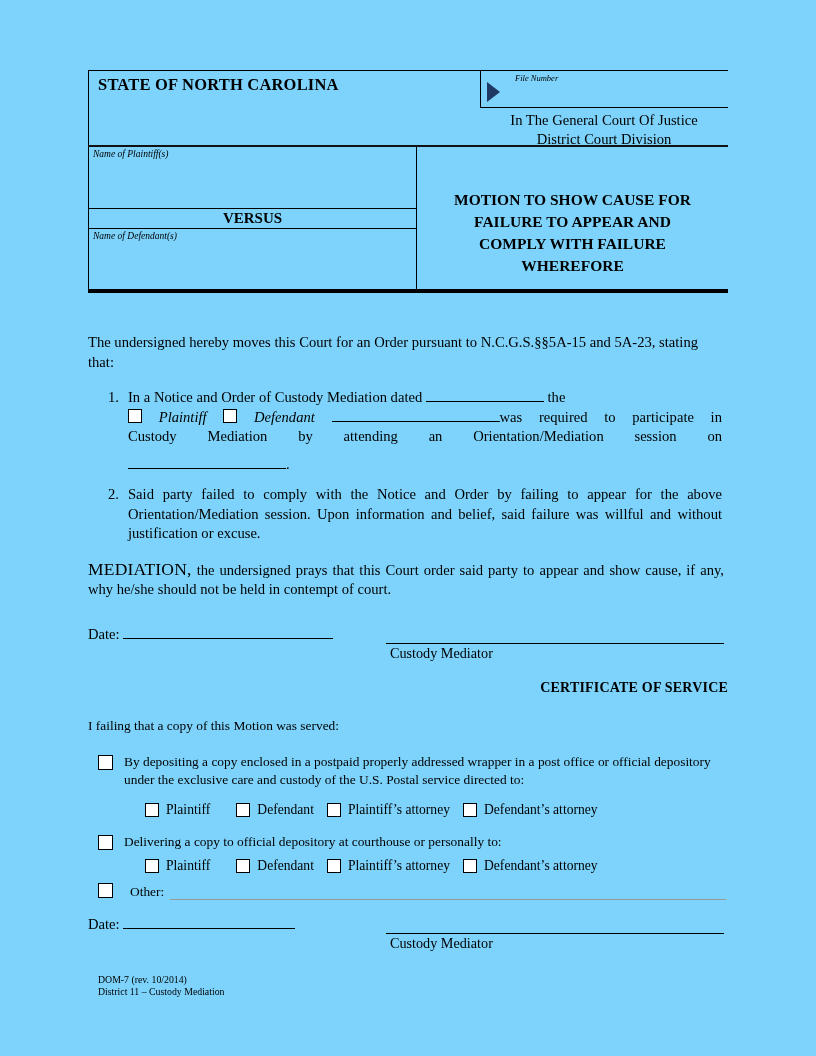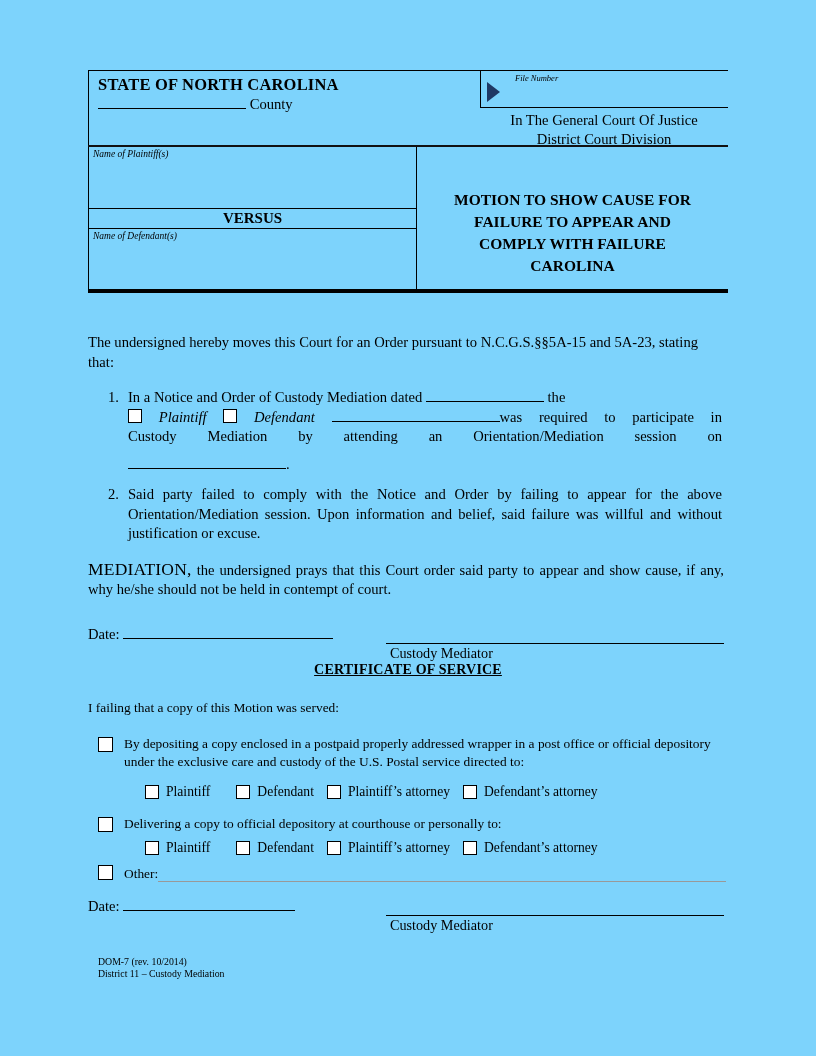--- a/index.html
+++ b/index.html
@@ -47,53 +47,49 @@
   .cb.big{width:13px;height:13px;}
 
   
   .sig-row{display:flex;margin-top:26px;font-size:14.6px;}
   .sig-date{width:298px;}
   .sig-right{width:338px;}
   .sig-line{border-bottom:1px solid #000;height:17px;}
   .sig-caption{font-size:14.2px;padding-left:4px;margin-top:1px;}
 
   
-  .cert-head{text-align:center;font-weight:bold;font-size:14px;text-decoration:underline;letter-spacing:.2px;}
+  .cert-head{margin-top:18px;text-align:right;font-weight:bold;font-size:14px;letter-spacing:.2px;}
   .cert-text{font-size:13.4px;line-height:18px;}
   .certify-intro{margin-top:21px;}
   .opt-row{display:flex;margin-top:18px;}
   .opt-row .cb{margin-left:10px;flex:none;margin-top:2px;}
   .opt-text{margin-left:11px;width:600px;}
   .opt2{margin-top:15px;}
   .party-row{display:flex;align-items:center;margin-top:13px;padding-left:57px;font-size:13.6px;}
   .party-row .cb{margin-right:7px;margin-left:0;}
   .party-row .gap1{margin-right:26px;}
   .party-row .gap2{margin-right:13px;}
-  .other-row{display:flex;align-items:center;margin-top:9px;}
+  .other-row{display:flex;align-items:center;margin-top:9px;gap:6px;}
   .other-row .cb{margin-left:10px;margin-bottom:3px;}
   .other-label{margin-left:11px;}
   .other-line{flex:1;border-bottom:1px solid #999;height:16px;margin-right:2px;}
   .sig-row2{margin-top:15px;}
 
   .footer{margin-top:22px;font-size:9.8px;line-height:12px;padding-left:10px;}
 </style>
 </head>
 <body>
 
 <div class="page">
   <div class="sheet">
 
     <div class="hdr">
       <div class="hdr-row1">
         <div class="hdr-r1-left">
           <div class="state-title">STATE OF NORTH CAROLINA</div>
-          <div class="county-line">
-            <span class="blank" style="width:148px"></span>
-            <span>County</span>
-          </div>
         </div>
         <div class="hdr-r1-right">
           <div class="file-box">
             <span class="file-arrow" style="border-left:13px solid #1f3864"></span>
             <span class="file-label">File Number</span>
           </div>
           <div class="court-lines">
             <div>In The General Court Of Justice</div>
             <div>District Court Division</div>
           </div>
@@ -107,21 +103,21 @@
           <div class="versus-band">VERSUS</div>
           <div class="party-area">
             <div class="cell-label">Name of Defendant(s)</div>
           </div>
         </div>
         <div class="hdr-r2-right">
           <div class="motion-title">
             <div>MOTION TO SHOW CAUSE FOR</div>
             <div>FAILURE TO APPEAR AND</div>
             <div>COMPLY WITH FAILURE</div>
-            <div>CAROLINA</div>
+            <div>WHEREFORE</div>
           </div>
         </div>
       </div>
     </div>
 
     <div class="body-text intro">The undersigned hereby moves this Court for an Order pursuant to N.C.G.S.§§5A-15 and 5A-23, stating that:</div>
 
     <div class="body-text item item1">
       <span class="item-num">1.</span>
       <div><span>In a Notice and Order of Custody Mediation dated</span>

